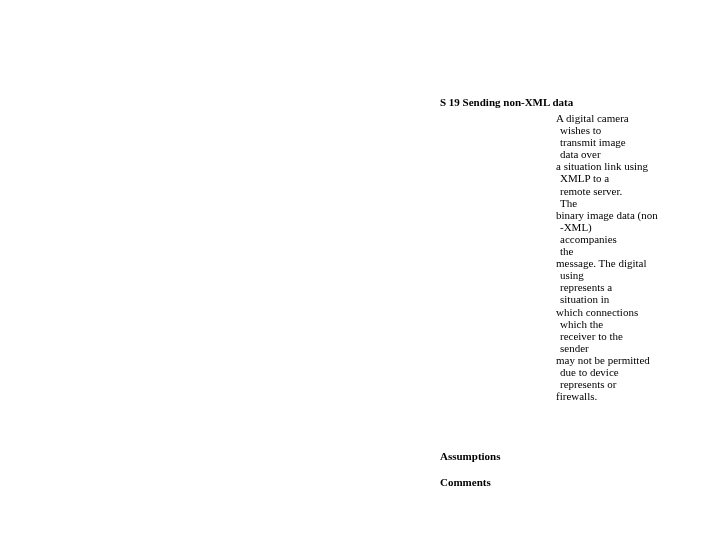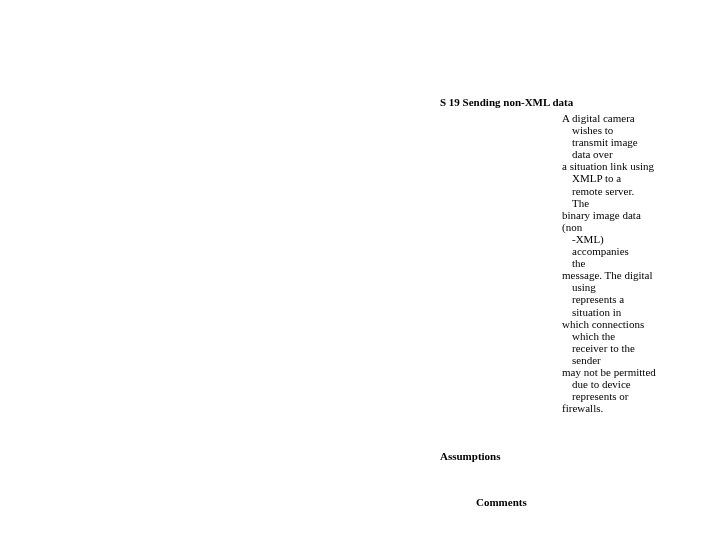--- a/index.html
+++ b/index.html
@@ -23,34 +23,33 @@
     left: 440px;
     top: 96px;
     font-weight: bold;
   }
   .desc {
     position: absolute;
     left: 548px;
     top: 112px;
     width: 112px;
   }
-  .desc div.l0 { margin-left: 14px; }
-  .desc div.l1 { margin-left: 24px; font-family: Liberation Serif, serif; }
+  .desc div.l0 { margin-left: 8px; }
+  .desc div.l1 { margin-left: 12px; font-family: Liberation Serif, serif; }
   .assumptions {
     position: absolute;
     left: 440px;
     top: 450px;
     font-weight: bold;
   }
   .comments {
     position: absolute;
     left: 440px;
-    top: 496px;
+    top: 476px;
     font-weight: bold;
-    margin-left: 36px;
   }
 </style>
 </head>
 <body>
 
 <div class="page">
   <div class="heading">S 19 Sending non-XML data</div>
 
   <div class="desc">
     <div class="l0">A digital camera</div>

